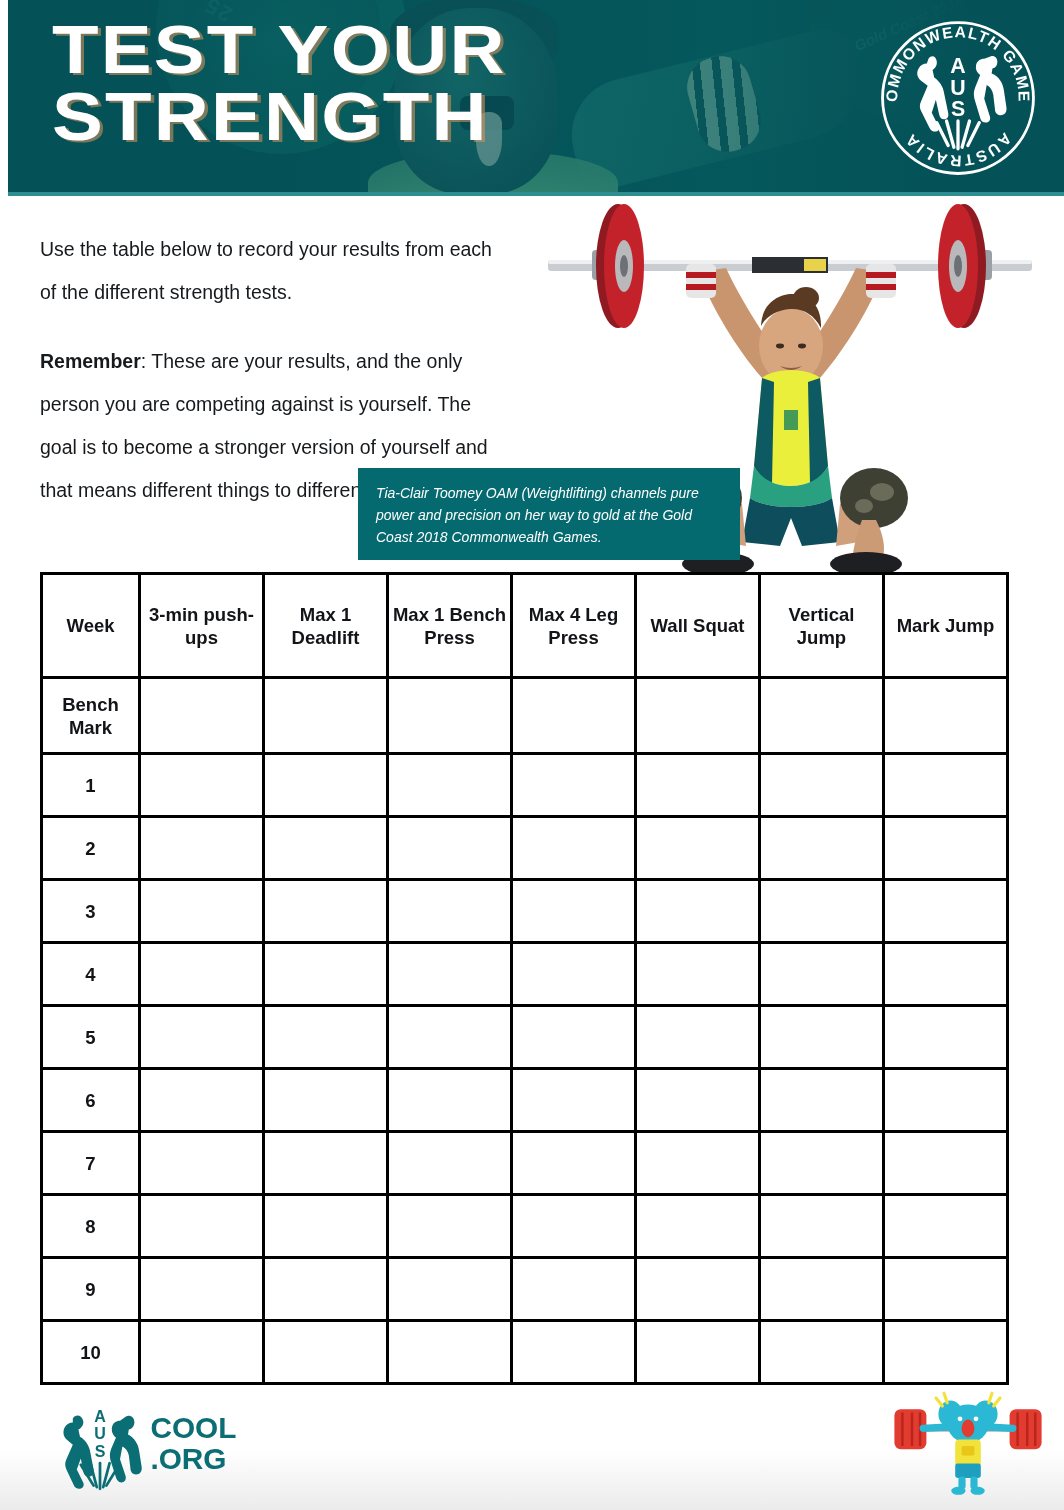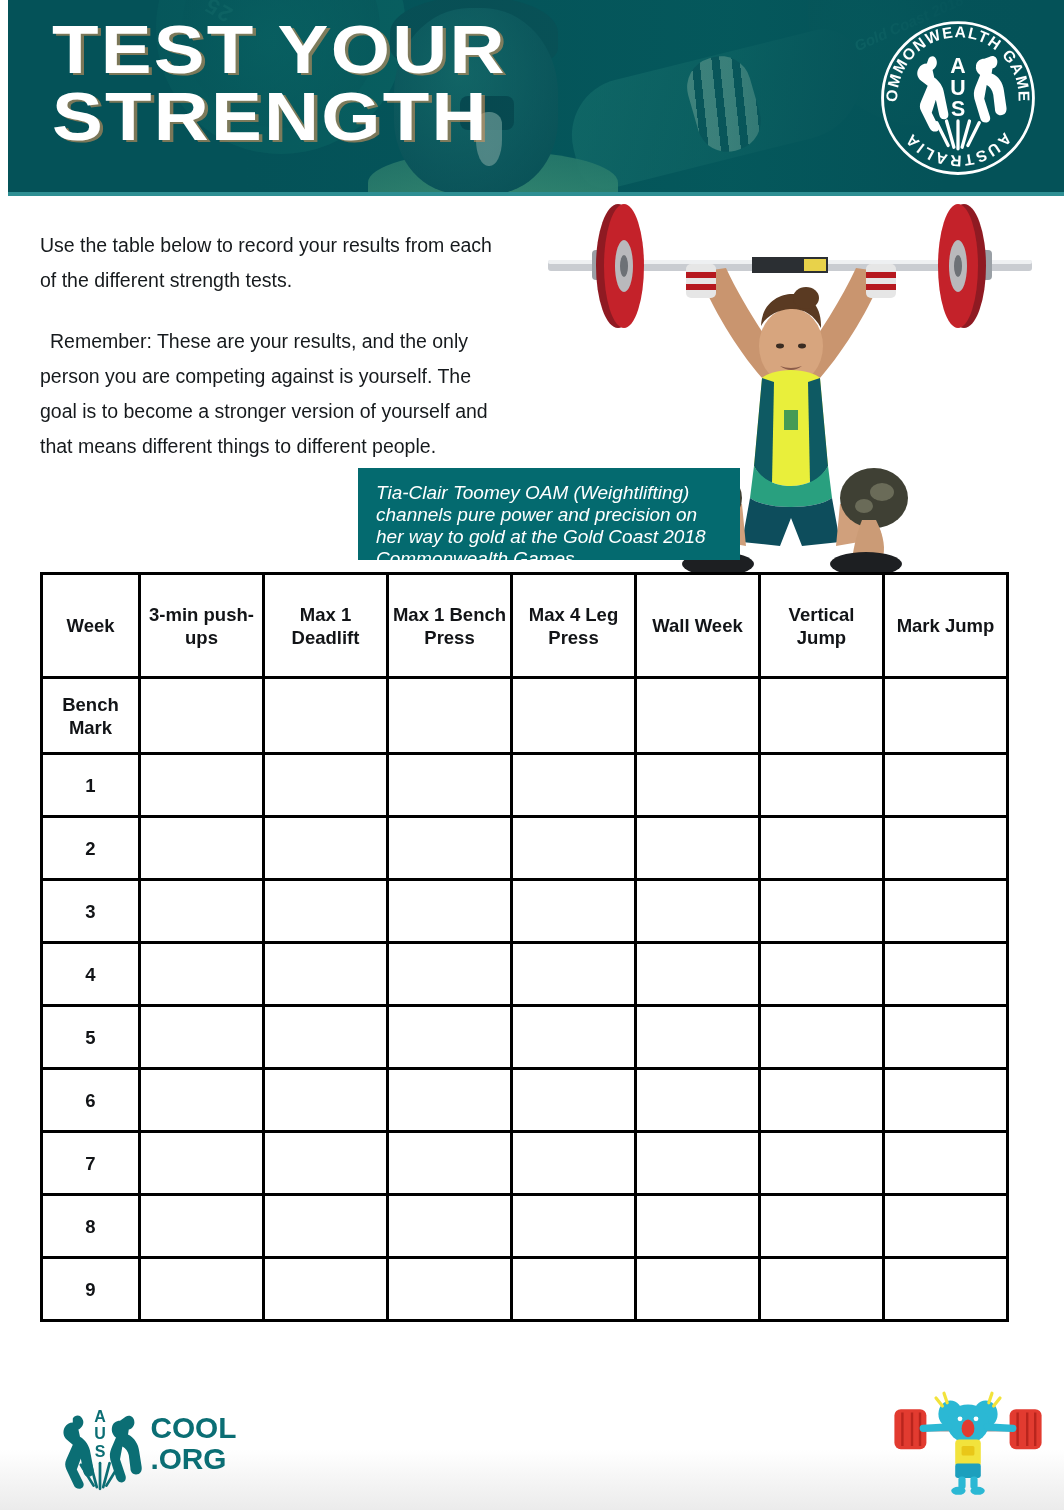--- a/index.html
+++ b/index.html
@@ -161,44 +161,44 @@
     width: 164px; height: 164px;
     z-index: 6;
   }
 
   
   .intro {
     position: absolute;
     left: 40px; top: 228px;
     width: 452px;
     font-size: 19.5px;
-    line-height: 35px;
+    line-height: 43px;
     color: #161a1d;
   }
   .intro p + p { margin-top: 26px; }
-  .intro b { font-weight: 400; margin-left: 10px; }
+  .intro b { font-weight: 700; }
 
   
   .photo {
     position: absolute;
     left: 540px; top: 198px;
     width: 500px; height: 376px;
     z-index: 2;
   }
 
   
   .caption {
     position: absolute;
     left: 358px; top: 468px;
     width: 382px; height: 92px;
     background: #046a6f;
     z-index: 4;
     padding: 14px 18px 0 18px;
     color: #ffffff;
-    font-size: 19px;
+    font-size: 14px;
     line-height: 22px;
     font-style: italic;
   }
 
   
   .table-wrap {
     position: absolute;
     left: 40px; top: 572px;
     width: 780px;
     z-index: 6;
@@ -389,21 +389,21 @@
           <col class="c-data">
           <col class="c-data">
       </colgroup>
       <thead>
         <tr>
           <th>Week</th>
           <th>3-min push-ups</th>
           <th>Max 1 Deadlift</th>
           <th>Max 1 Bench Press</th>
           <th>Max 4 Leg Press</th>
-          <th>Wall Week</th>
+          <th>Wall Squat</th>
           <th>Vertical Jump</th>
           <th>Mark Jump</th>
         </tr>
       </thead>
       <tbody id="tbody">
           <tr>
             <td>Bench Mark</td>
             <td></td>
             <td></td>
             <td></td>
@@ -487,20 +487,30 @@
             <td></td>
             <td></td>
             <td></td>
             <td></td>
             <td></td>
             <td></td>
             <td></td>
           </tr>
           <tr>
             <td>9</td>
+            <td></td>
+            <td></td>
+            <td></td>
+            <td></td>
+            <td></td>
+            <td></td>
+            <td></td>
+          </tr>
+          <tr>
+            <td>10</td>
             <td></td>
             <td></td>
             <td></td>
             <td></td>
             <td></td>
             <td></td>
             <td></td>
           </tr>
         </tbody>
     </table>

